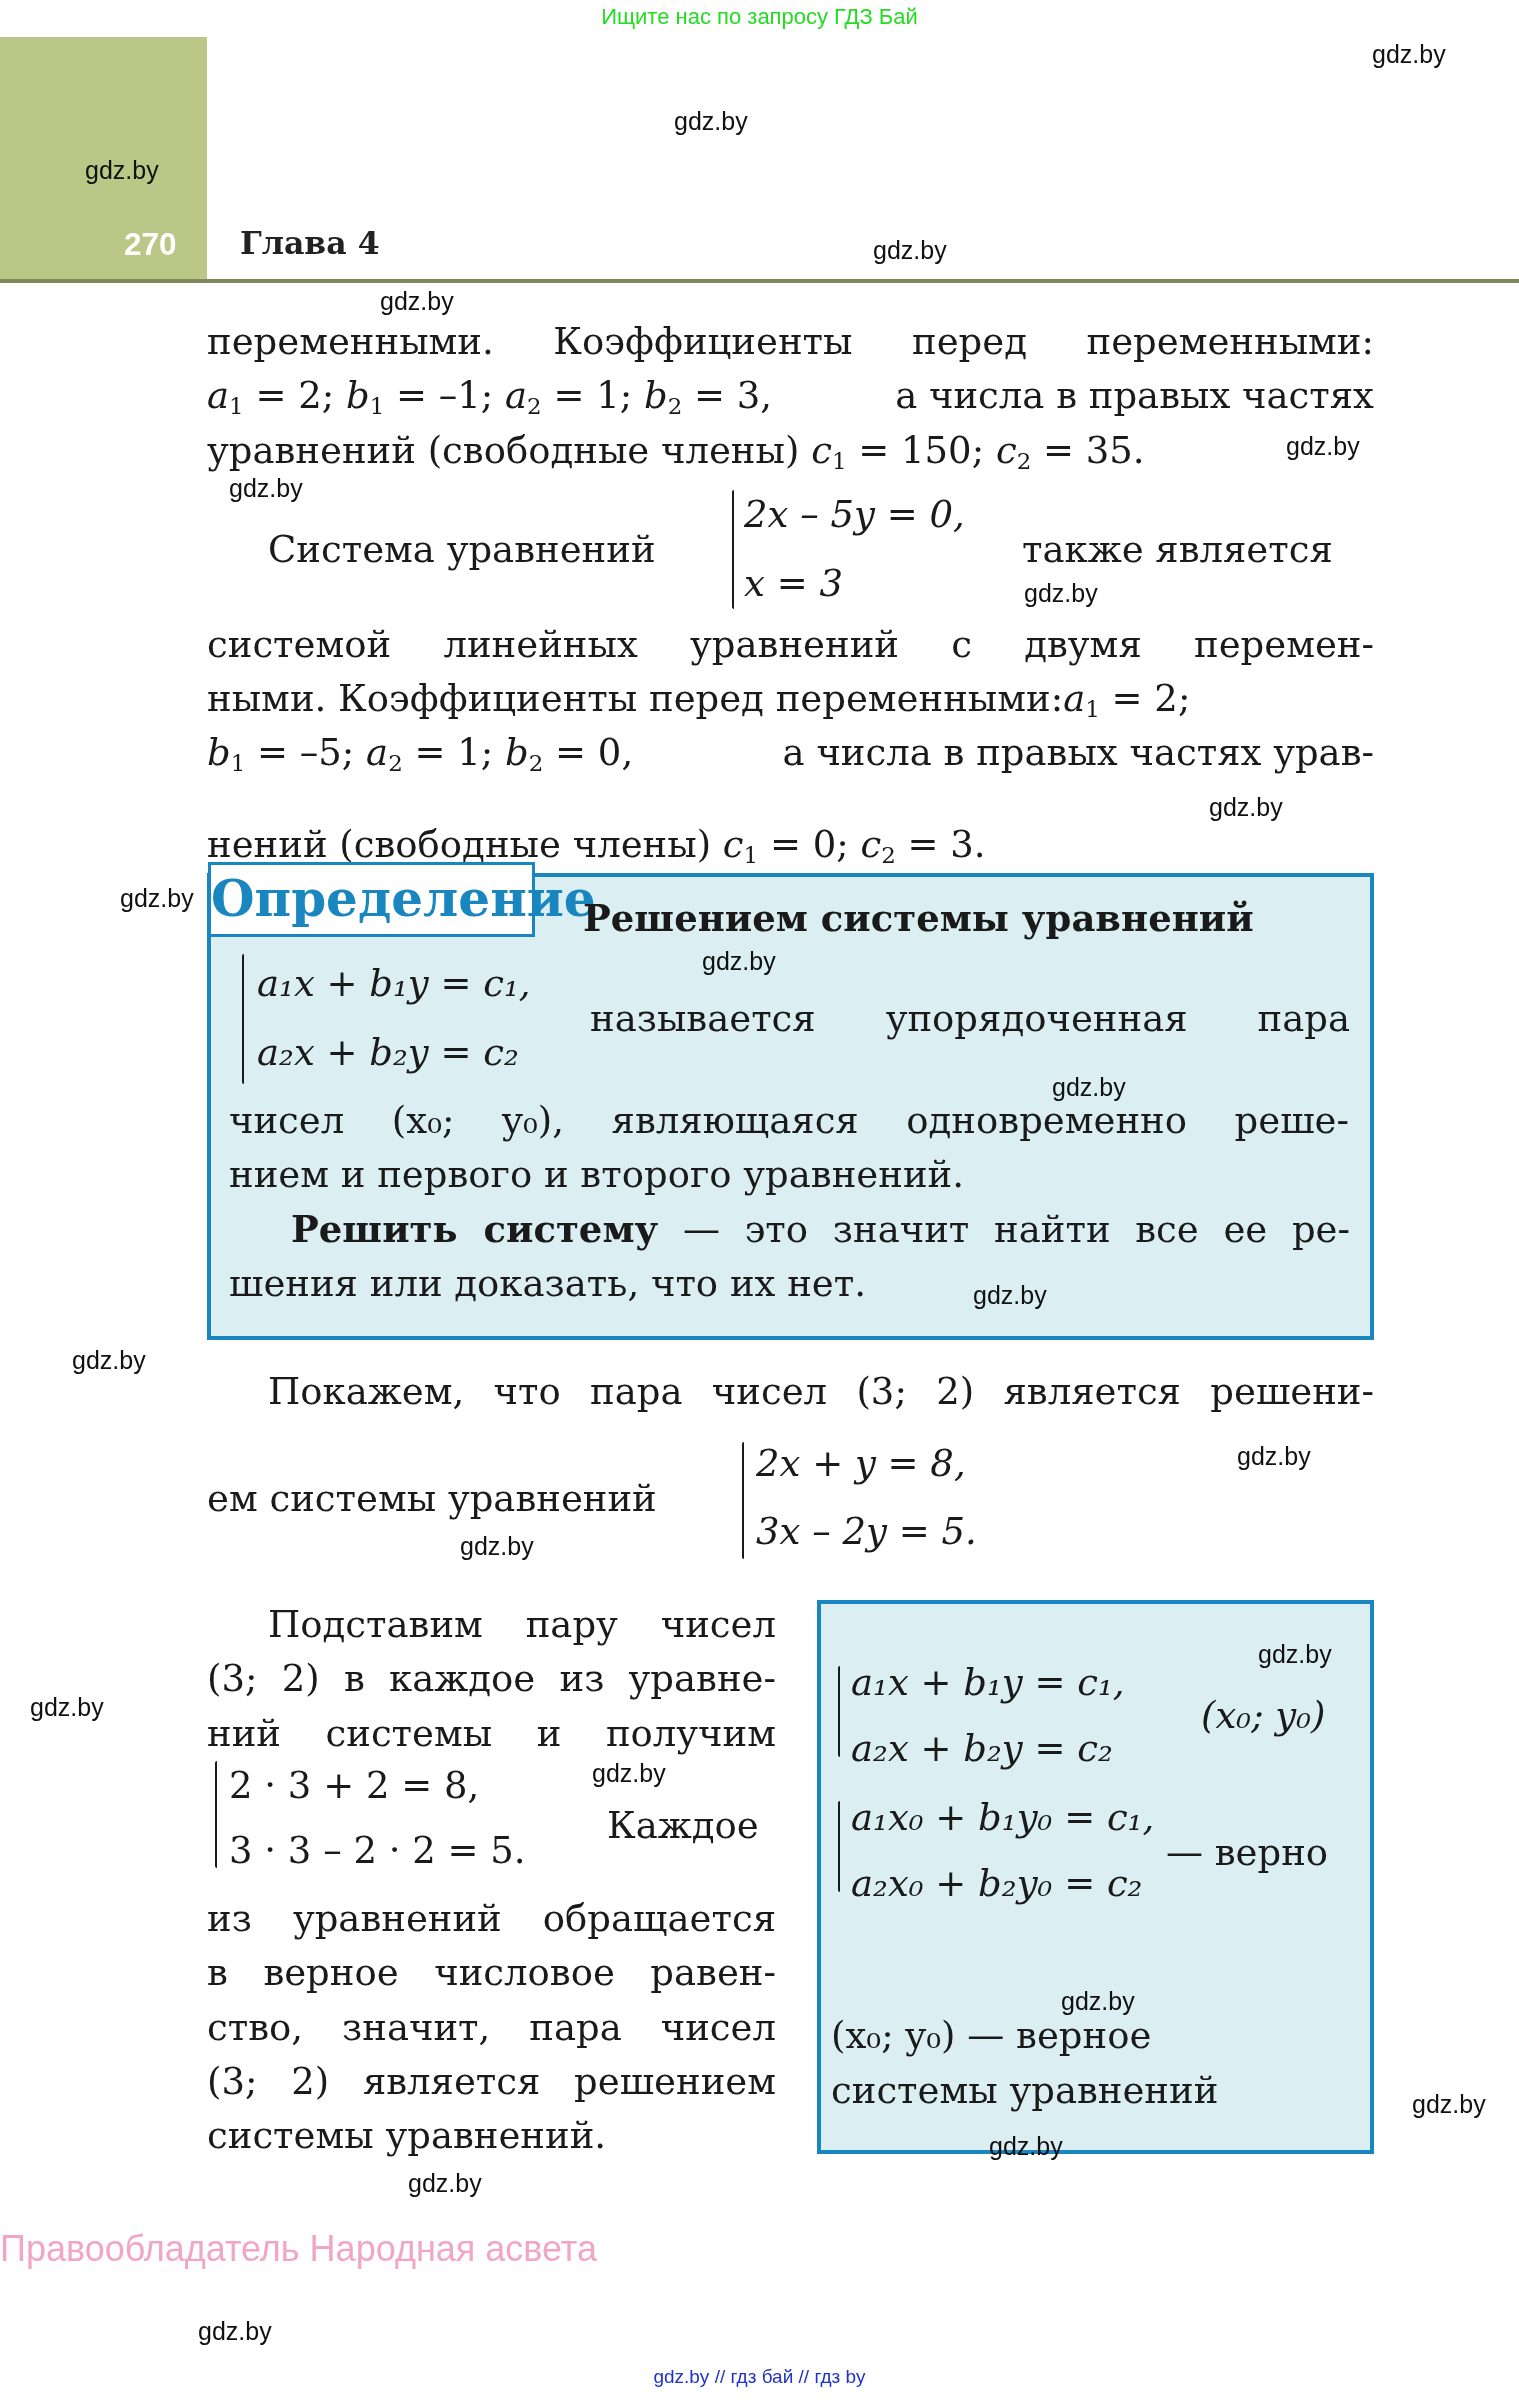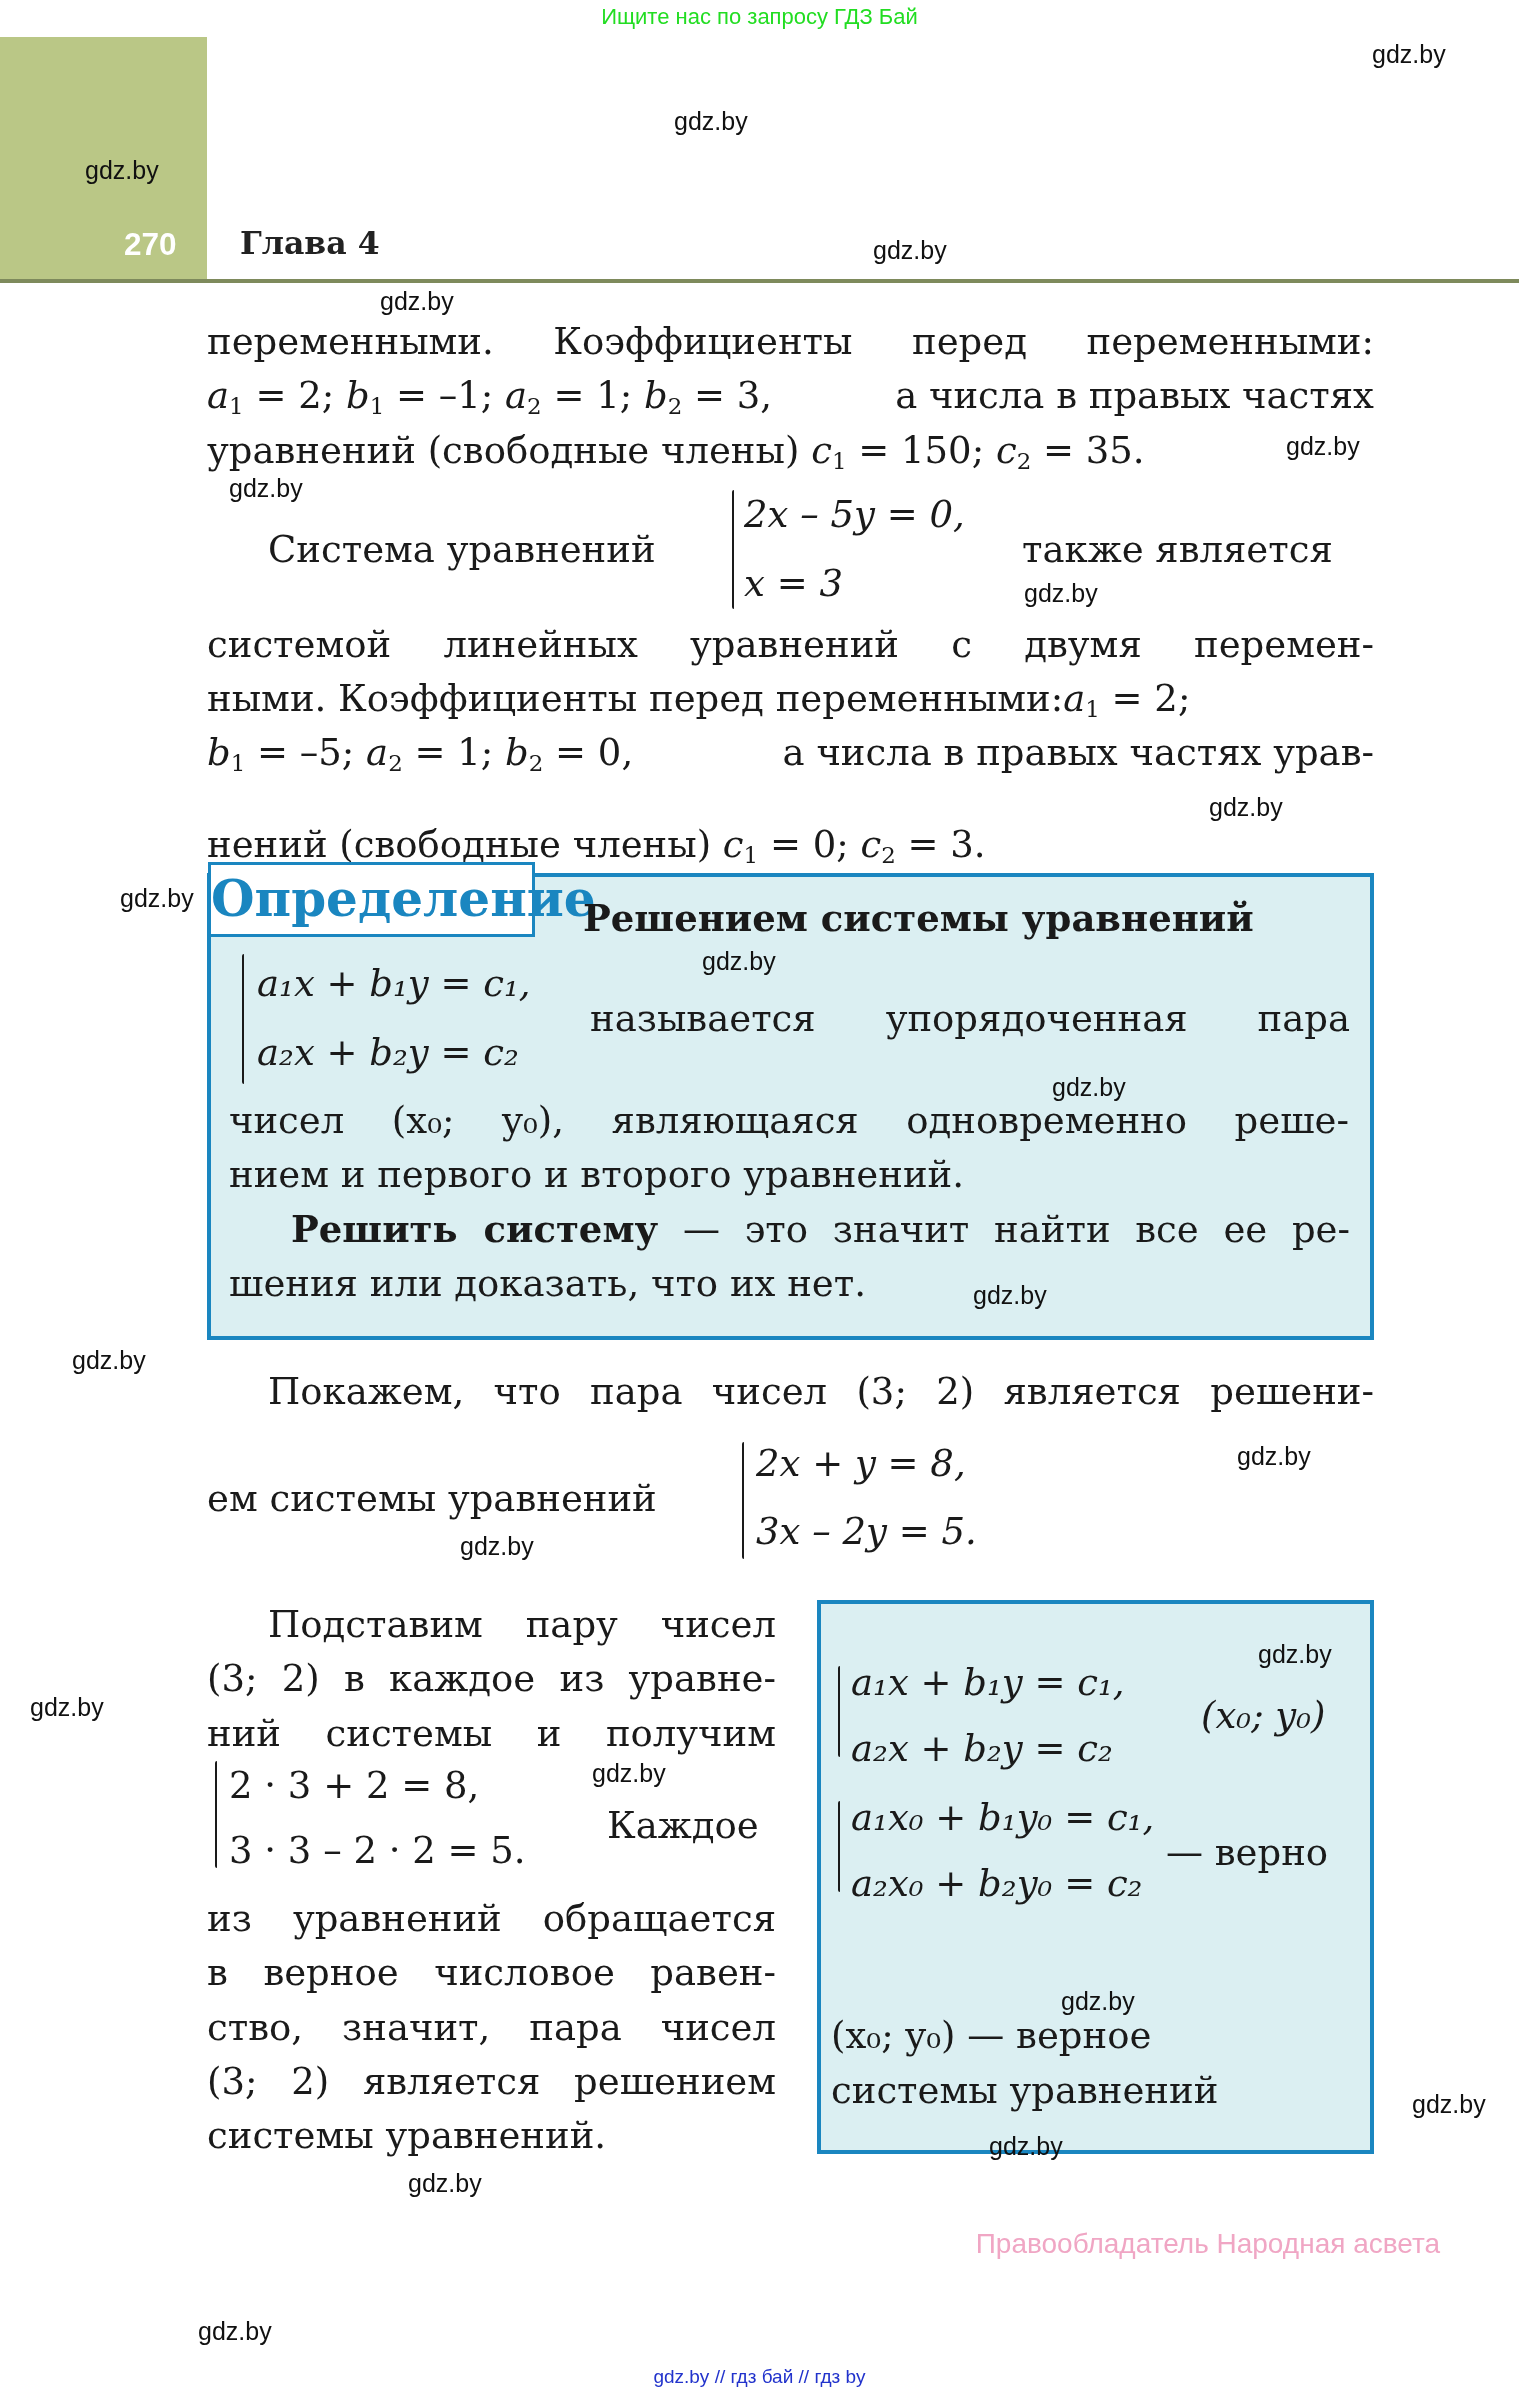--- a/index.html
+++ b/index.html
@@ -38,22 +38,22 @@
   .box {
     position: absolute; background: #dbeff2; border: 4.4px solid #1a86c0; box-sizing: border-box;
   }
   .deflabel {
     position: absolute; left: 208px; top: 862px; width: 327px; height: 75px;
     background: #ffffff; border: 3.5px solid #1a86c0; box-sizing: border-box;
     color: #1a86c0; font-weight: bold; font-size: 50px; text-align: center; line-height: 67px;
   }
   .bold { font-weight: bold; }
   .copyright {
-    left: 0; top: 2228px; width: 1440px; text-align: right;
-    font-family: "Liberation Sans", sans-serif; font-size: 28px; color: #f0a6c4;
+    left: 0; top: 2228px; width: 1440px; text-align: left;
+    font-family: "Liberation Sans", sans-serif; font-size: 36px; color: #f0a6c4;
   }
   .footer {
     left: 0; top: 2366px; width: 1519px; text-align: center;
     font-family: "Liberation Sans", sans-serif; font-size: 19px; color: #2233cc;
   }
 </style>
 </head>
 <body>
 
 <div class="abs banner">Ищите нас по запросу ГДЗ Бай</div>

